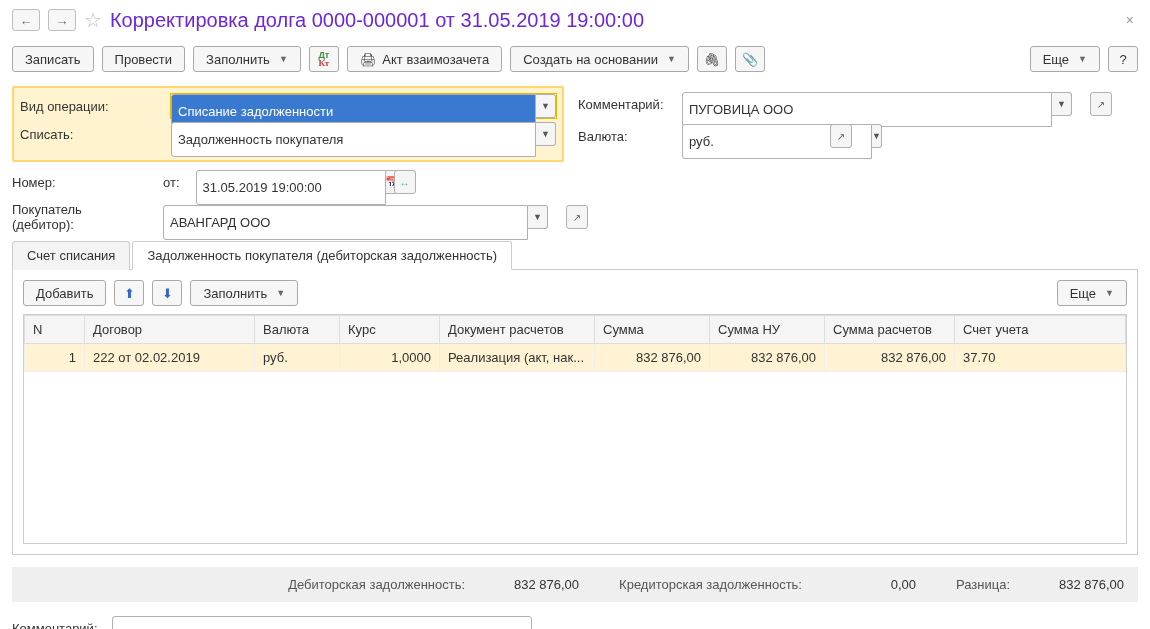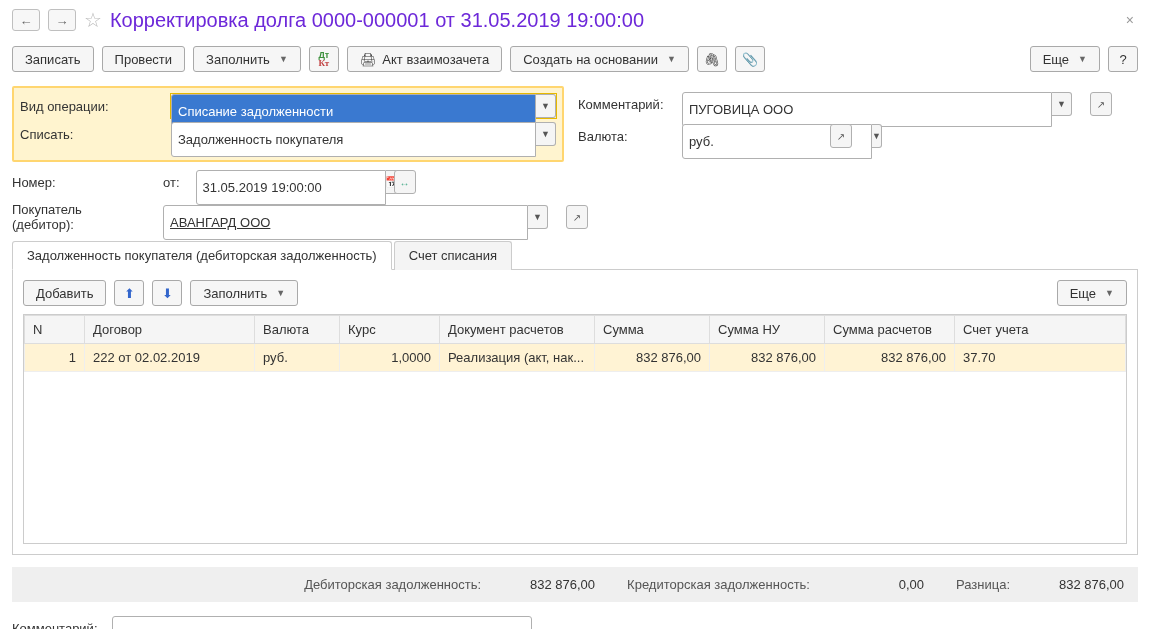--- a/index.html
+++ b/index.html
@@ -210,21 +210,21 @@
   }
   table.grid tr.sel td {
     background: #fff3d4;
   }
   .num-right { text-align: right; }
   .faded { color: #999; }
 
   
   .summary {
     display: flex;
-    gap: 32px;
+    gap: 40px;
     background: #efefef;
     padding: 10px 14px;
     margin-top: 12px;
     font-size: 13px;
     justify-content: flex-end;
   }
   .summary .pair { display: flex; gap: 24px; align-items: baseline; }
   .summary .lbl { color: #555; }
   .summary .val { color: #333; min-width: 90px; text-align: right; }
 
@@ -342,29 +342,29 @@
       </span>
   </div>
   <button class="trig-ext">
       <span class="icon-arrow"></span>
     </button>
 </div>
 
 <div class="form-row">
   <div class="field-label" style="width:135px;">Покупатель (дебитор):</div>
   <div class="combo" style="width:385px;">
-    <input type="text" style="flex: 1 1 0%; text-decoration: underline;" value="АВАНГАРД ООО">
+    <input type="text" style="flex: 1 1 0%;" value="АВАНГАРД ООО">
     <span class="trig">▼</span>
   </div>
   <button class="trig-ext">↗</button>
 </div>
 
 <div class="tabs">
+  <div class="tab">Счет списания</div>
   <div class="tab active">Задолженность покупателя (дебиторская задолженность)</div>
-  <div class="tab">Счет списания</div>
 </div>
 
 <div class="table-panel">
   <div class="table-toolbar">
     <button class="btn">Добавить</button>
     <button class="btn btn-icon-only" style="color:#3366cc;">⬆</button>
     <button class="btn btn-icon-only" style="color:#3366cc;">⬇</button>
     <button class="btn">
       <span>Заполнить</span>
       <span class="caret">▼</span>

